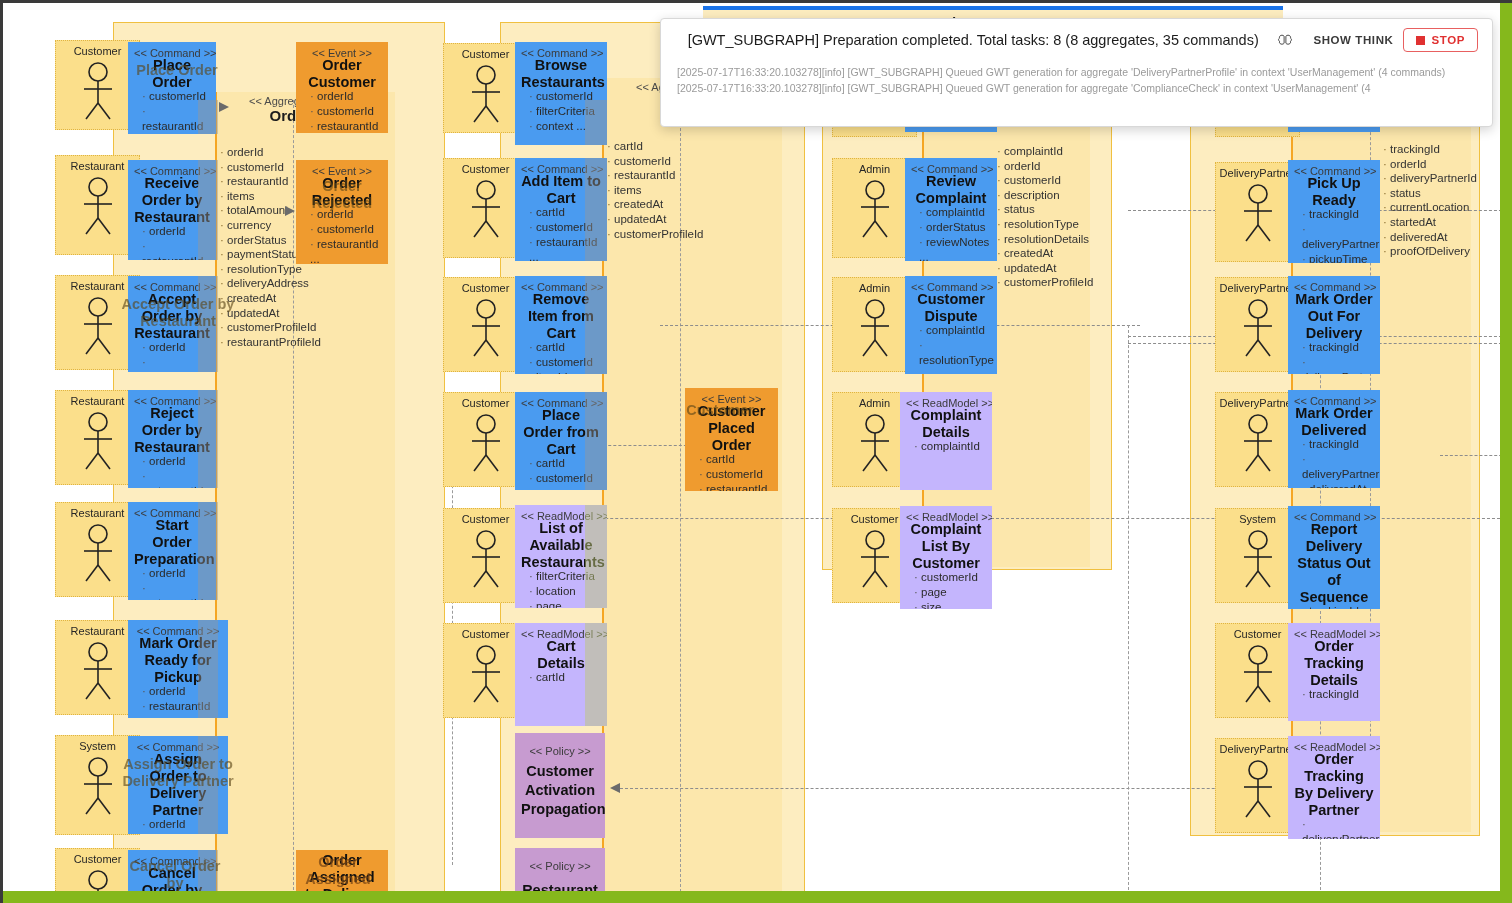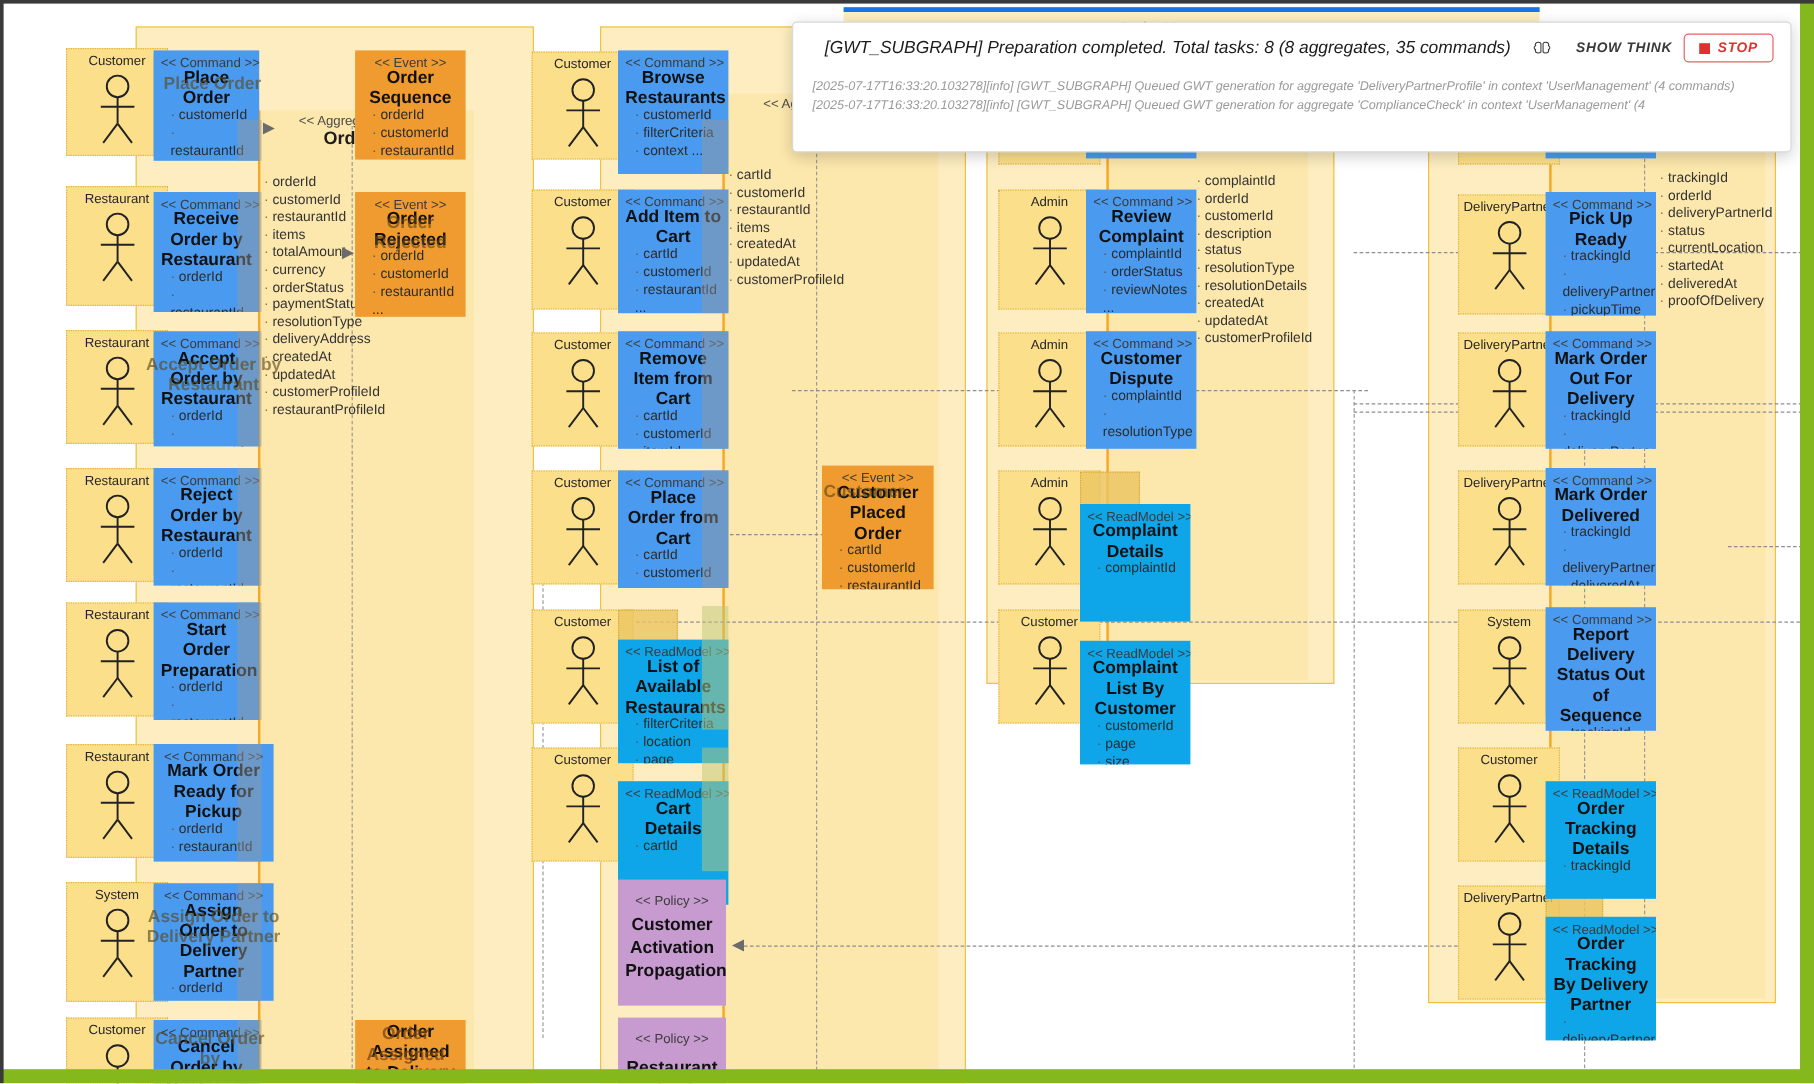--- a/index.html
+++ b/index.html
@@ -109,21 +109,21 @@
   }
   .card .fields {
     margin-top: -2px;
     font-size: 11.5px; color:#2b2b2b; line-height: 15px;
     padding-left: 8px;
   }
   .card .fields div::before { content:"· "; color:#555; }
 
   .card.command  { background:#4a9bf0; }
   .card.event    { background:#ef9b2f; }
-  .card.readmodel{ background:#0ea5e9;margin-top:28px; }
+  .card.readmodel{ background:#c4b5fd; }
   .card.policy   { background:#c79bd0; }
   .card.policy .title { line-height: 19px; }
 
   
   .ghost {
     position:absolute; z-index: 11;
     background: rgba(150,150,150,0.45);
     pointer-events:none;
   }
   .ghost-y {
@@ -147,21 +147,20 @@
   
   #log-panel {
     position: absolute;
     left: 660px; top: 18px;
     width: 833px; height: 109px;
     background: #ffffff;
     border: 1px solid #d8d8d8;
     border-radius: 4px;
     box-shadow: 0 3px 12px rgba(0,0,0,0.18);
     z-index: 50;
-    font-style: italic;
   }
   #log-head {
     display:flex; align-items:center;
     height: 42px; padding: 0 14px 0 18px;
     gap: 10px;
   }
   #log-headline {
     flex: 1;
     text-align:center;
     font-size: 14.5px;
@@ -456,21 +455,21 @@
     <span class="stereo">&lt;&lt; Command &gt;&gt;</span>
     <span class="title">Cancel Order by Customer</span>
 
   </div>
   <div class="ghost" style="left:198px; top:850px; width:20px; height:53px;"></div>
   <div class="ghost-title" style="left:120px; top:858px; width:110px;">Cancel Order by</div>
 
   <div class="ghost-y" style="left:296px; top:44px; width:26px; height:86px;"></div>
   <div class="card event" style="left:296px; top:42px; width:92px; height:91px;">
     <span class="stereo">&lt;&lt; Event &gt;&gt;</span>
-    <span class="title">Order Sequence</span>
+    <span class="title">Order Customer</span>
     <div class="fields">
       <div>orderId</div>
         <div>customerId</div>
         <div>restaurantId ...</div>
     </div>
   </div>
   <div class="ghost-y" style="left:296px; top:162px; width:26px; height:100px;"></div>
   <div class="card event" style="left:296px; top:160px; width:92px; height:104px;">
     <span class="stereo">&lt;&lt; Event &gt;&gt;</span>
     <span class="title">Order Rejected</span>

